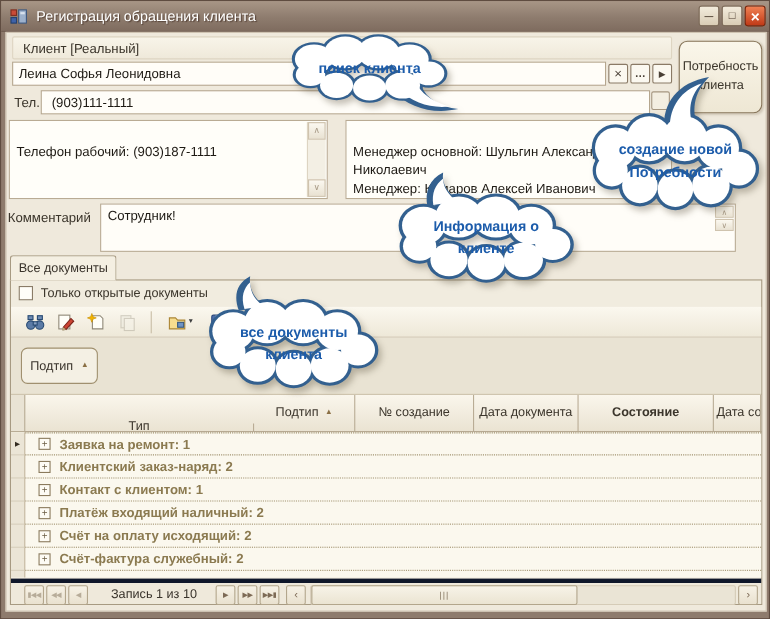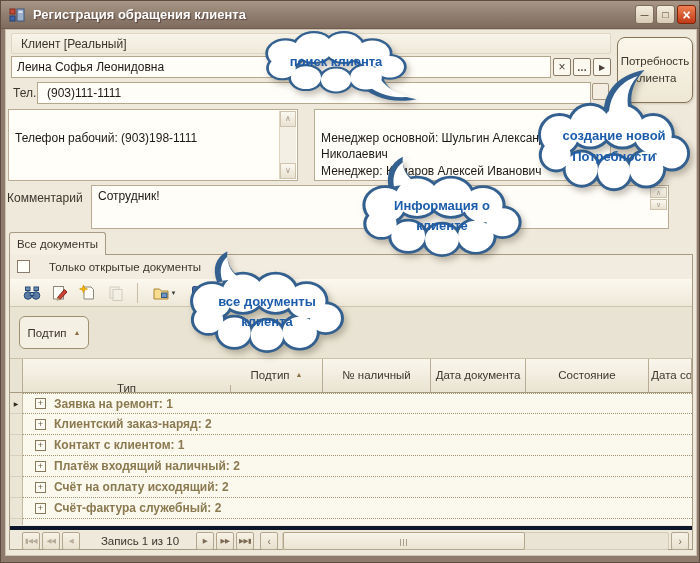--- a/index.html
+++ b/index.html
@@ -6,21 +6,21 @@
   html,body { width:700px; height:563px; font-family:"Liberation Sans",sans-serif; }
   #window { position:relative; width:700px; height:563px; background:#8e7b6d; overflow:hidden;
             border:1px solid #5f4c40; }
   .abs { position:absolute; }
 
   
   .titlebar { position:absolute; left:0; top:0; width:700px; height:28px;
     background:linear-gradient(#a89686, #8e7c6e 55%, #7f6c5f);
     border-bottom:1px solid #6f5c4f; display:flex; align-items:center; }
   .titlebar .app-icon { margin-left:8px; }
-  .title { color:#fff; font-size:13px; font-weight:bold; margin-left:8px;
+  .title { color:#fff; font-size:13px; font-weight:normal; margin-left:8px;
     text-shadow:1px 1px 1px rgba(60,40,30,.65); }
   .winbtns { position:absolute; right:5px; top:4px; display:flex; gap:2px; }
   .wbtn { width:19px; height:19px; border-radius:3px; display:flex; align-items:center; justify-content:center;
     font-size:10px; color:#4a3b2e; cursor:default;
     background:linear-gradient(#f3ecdd,#d9ccb5); border:1px solid #7e6c5a; }
   .wbtn.min { align-items:flex-end; padding-bottom:4px; font-weight:bold; font-size:8px; }
   .wbtn.close { background:linear-gradient(#f08154,#c03a17); border-color:#7e2408;
     color:#fff; font-size:14px; font-weight:bold; }
 
   
@@ -68,21 +68,21 @@
 
   
   #tab-all-docs { left:8px; top:231px; width:97px; height:23px; z-index:2;
     background:#f4efe2; border:1px solid #a79a82; border-bottom:none; border-radius:3px 3px 0 0;
     display:flex; align-items:center; justify-content:center; font-size:11.5px; color:#3a342c; }
   #tab-panel { left:8px; top:253px; width:684px; height:296px;
     background:#f1ecdf; border:1px solid #a79a82; }
 
   #only-open-row { left:16px; top:259px; display:flex; align-items:center; gap:7px; }
   #only-open-box { width:13px; height:13px; background:#fffef9; border:1px solid #8a7c68; }
-  #only-open-label { font-size:11.5px; color:#3b352b;margin-left:12px; }
+  #only-open-label { font-size:11.5px; color:#3b352b; }
 
   #toolbar { left:9px; top:278px; width:682px; height:28px;
     background:linear-gradient(#fbf8ef,#eee8d8); border-bottom:1px solid #cfc4ae;
     display:flex; align-items:center; padding-left:12px; gap:8px; }
   .tool { width:20px; height:20px; display:flex; align-items:center; justify-content:center; }
   .tool.disabled { opacity:.45; }
   .tsep { width:1px; height:20px; background:#c9bda6; margin:0 3px; }
   .drop { font-size:6px; color:#3c3c3c; margin-left:1px; }
 
   #group-panel { left:9px; top:306px; width:682px; height:51px; background:#e9e3d3; }
@@ -90,21 +90,21 @@
     background:#f4f0e4; border:1px solid #a0906f; display:flex; align-items:center; justify-content:center; gap:7px;
     font-size:11.5px; color:#3a342c; }
   .sort-glyph { font-size:7px; color:#8a6f44; }
 
   
   #grid-header { left:9px; top:357px; width:682px; height:35px; display:flex; overflow:hidden;
     background:linear-gradient(#faf6ec,#eae3d2); border-top:1px solid #cbc0aa; border-bottom:1px solid #a89a80; }
   .hcell { border-right:1px solid #b9ac95; display:flex; align-items:center; justify-content:center;
     font-size:11.5px; color:#3c362c; text-align:center; line-height:1.25; flex:none; }
   .hstub { width:13px; background:#e9e3d4; }
-  .hc1{width:208px;margin-top:26px;} .hc2{width:92px; gap:6px;} .hc3{width:108px;} .hc4{width:95px;} .hc5{width:123px;}
+  .hc1{width:208px;margin-top:26px;} .hc2{width:92px; gap:6px;} .hc3{width:108px;} .hc4{width:95px;} .hc5{width:123px;font-weight:bold;}
   .hc6 { width:43px; overflow:hidden; justify-content:flex-start; }
   .hc6 .clipwrap { flex:0 0 88px; text-align:center; }
 
   
   #grid-body { left:9px; top:392px; width:682px; height:132px; background:#fbf8ee; display:flex; }
   #row-selectors { width:13px; background:#ebe5d6; border-right:1px solid #c6baa2; }
   .selcell { height:21px; border-bottom:1px solid #d8cfbc; display:flex; align-items:center; justify-content:center;
     font-size:6px; color:#332b20; }
   #rows { flex:1; }
   .grow { height:21px; display:flex; align-items:center; border-bottom:1px dotted #a1926f; }
@@ -172,21 +172,21 @@
   <div id="btn-open" class="abs mini-btn">▶</div>
 
   <div id="need-button" class="abs">Потребность
 клиента</div>
 
   <span id="phone-label" class="abs label">Тел.</span>
   <input id="client-phone" class="abs" value="(903)111-1111" style="">
   <div id="phone-extra" class="abs"></div>
 
   <div id="info-left" class="abs infobox">
-    <span>Телефон рабочий: (903)198-1111</span>
+    <span>Телефон рабочий: (903)187-1111</span>
     <div class="vscroll">
       <div class="sarrow">∧</div>
       <div class="sarrow">∨</div>
     </div>
   </div>
   <div id="info-right" class="abs infobox">
     <span style="white-space:pre-line;">Менеджер основной: Шульгин Александр Николаевич
 Менеджер: Комаров Алексей Иванович</span>
   </div>
 
@@ -260,21 +260,21 @@
     <span class="sort-glyph">▲</span>
   </div>
 
   <div id="grid-header" class="abs">
     <div class="hcell hstub"></div>
     <div class="hcell hc1">Тип</div>
     <div class="hcell hc2">
       <span>Подтип</span>
       <span class="sort-glyph">▲</span>
     </div>
-    <div class="hcell hc3">№ наличный</div>
+    <div class="hcell hc3">№ создание</div>
     <div class="hcell hc4">Дата документа</div>
     <div class="hcell hc5">Состояние</div>
     <div class="hcell hc6">
       <div class="clipwrap">Дата состояния</div>
     </div>
   </div>
 
   <div id="grid-body" class="abs">
     <div id="row-selectors">
       <div class="selcell">▶</div>

